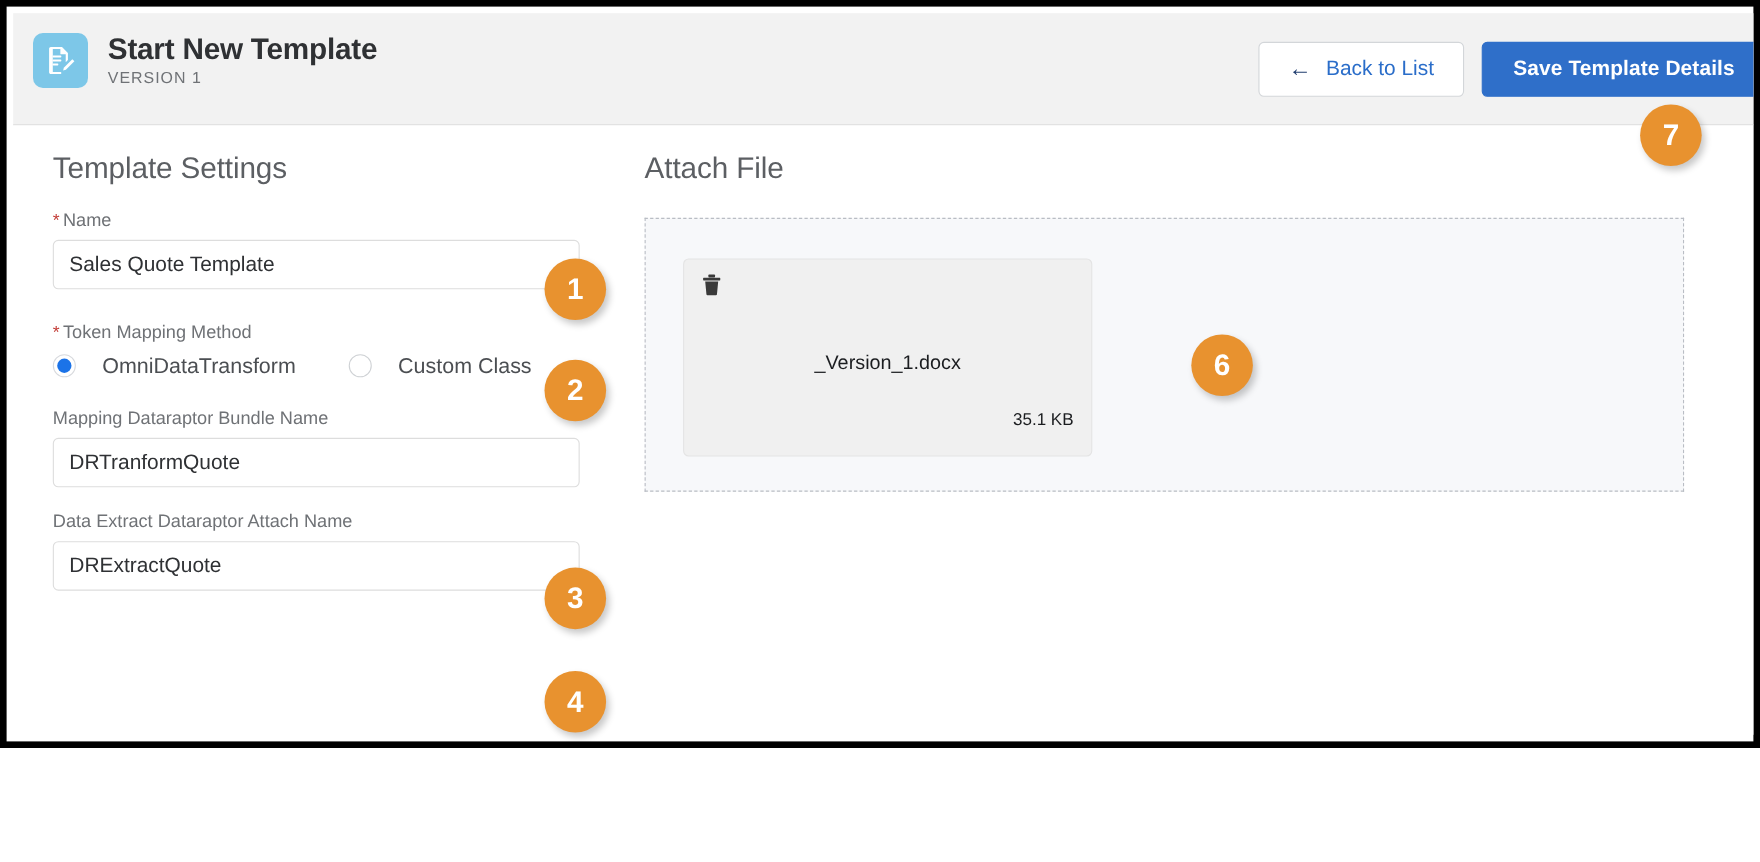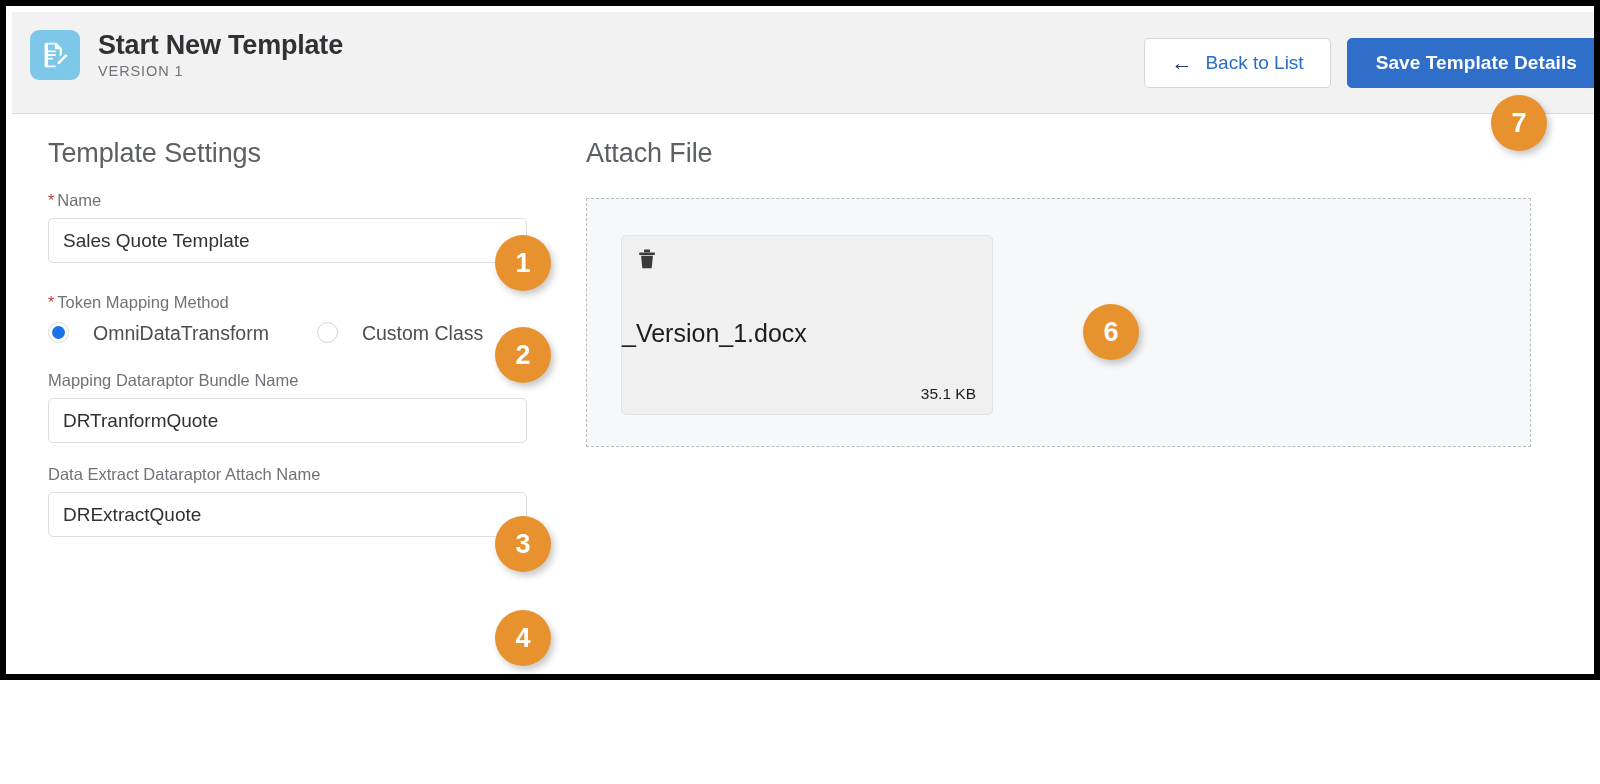--- a/index.html
+++ b/index.html
@@ -251,27 +251,28 @@
     height: 26px;
     cursor: pointer;
     display: flex;
     align-items: center;
     justify-content: center;
   }
   .file-name {
     position: absolute;
     left: 0; right: 0;
     top: 83px;
-    font-size: 25px;
+    text-align: center;
+    font-size: 18px;
     color: #1b1d20;
   }
   .file-size {
     position: absolute;
     right: 16px;
-    bottom: 11px;
+    bottom: 23px;
     font-size: 15.5px;
     color: #1b1d20;
   }
 
   
   .badge {
     position: absolute;
     width: 56px;
     height: 56px;
     border-radius: 50%;

